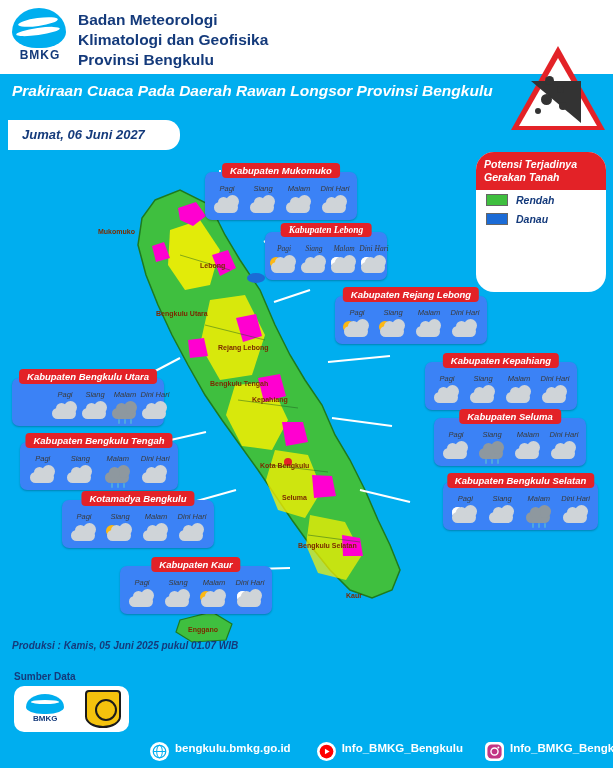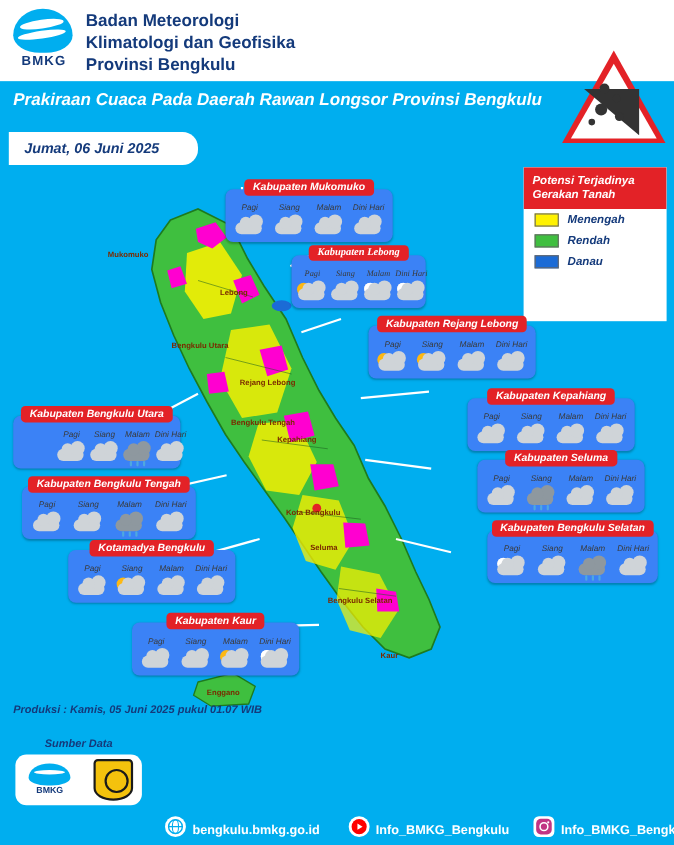--- a/index.html
+++ b/index.html
@@ -36,21 +36,21 @@
   .warn-sign { position:absolute; right:8px; top:46px; width:94px; height:88px; }
   .warn-sign .tri-out { position:absolute; left:0; top:0; width:0;height:0;
      border-left:47px solid transparent; border-right:47px solid transparent; border-bottom:84px solid #E32227; }
   .warn-sign .tri-in { position:absolute; left:8px; top:12px; width:0;height:0;
      border-left:39px solid transparent; border-right:39px solid transparent; border-bottom:68px solid #ffffff; }
   .warn-sign .tri-slope { position:absolute; left:20px; top:35px; width:0;height:0;
      border-left:0 solid transparent; border-right:50px solid #333; border-bottom:42px solid transparent; }
   .warn-sign .rock { position:absolute; background:#333; border-radius:50%; }
 
   
-  .potensi { position:absolute; left:476px; top:152px; width:130px; height:140px; background:#ffffff; border-radius:0; overflow:hidden;}
+  .potensi { position:absolute; left:476px; top:152px; width:130px; height:140px; background:#ffffff; border-radius:18px; overflow:hidden;}
   .potensi .head { background:#E32227; color:#fff; font-size:10.5px; font-style:italic; font-weight:bold;
       padding:6px 8px; line-height:1.25; }
   .potensi .row { display:flex; align-items:center; gap:8px; padding:3.5px 10px; }
   .potensi .sw { width:22px; height:12px; border:1px solid #666; }
   .potensi .lbl { font-size:10.5px; font-style:italic; color:#143A7B; font-weight:bold; }
 
   
   .map-wrap { position:absolute; left:60px; top:150px; width:400px; height:500px; }
 
   
@@ -72,31 +72,31 @@
   .wi .sun { position:absolute; left:1px; top:2px; width:12px; height:12px; background:#FDB813; border-radius:50%; }
   .wi .moon { position:absolute; left:2px; top:2px; width:11px; height:11px; background:#E9E9E9; border-radius:50%; box-shadow:3px 2px 0 0 #fff inset; }
   .wi .rain i { position:absolute; width:2px; height:5px; background:#4FA8DF; border-radius:1px; top:18px; }
 
   
   .produksi { position:absolute; left:12px; top:640px; font-size:10px; font-style:italic; color:#143A7B; font-weight:bold; }
 
   
   .bottom { position:absolute; left:0; top:663px; width:613px; height:105px; background:#00AEEF; }
   .sumber { position:absolute; left:14px; top:8px; width:115px; }
-  .sumber .t { font-size:10px; font-weight:bold; color:#143A7B; font-style:italic; text-align:center; }
+  .sumber .t { font-size:10px; font-weight:bold; color:#143A7B; }
   .sumber .box { margin-top:4px; width:115px; height:46px; background:#ffffff; border-radius:10px; display:flex; align-items:center; justify-content:space-around; }
   .mini-bmkg { width:46px; height:34px; position:relative; }
   .mini-bmkg .c { position:absolute; left:4px; top:2px; width:38px; height:20px; background:#00AEEF; border-radius:50% 50% 45% 45%/65% 65% 35% 35%; }
   .mini-bmkg .w { position:absolute; left:9px; top:8px; width:28px; height:4px; background:#fff; border-radius:50%; }
   .mini-bmkg .n { position:absolute; left:0; top:22px; width:46px; text-align:center; font-size:8px; font-weight:bold; color:#143A7B; }
   .mini-prov { width:36px; height:38px; background:#F4C20D; border:2px solid #1a1a1a; border-radius:4px 4px 50% 50%/4px 4px 30% 30%; position:relative; }
   .mini-prov:after { content:""; position:absolute; left:8px; top:7px; width:18px; height:18px; border:2px solid #1a1a1a; border-radius:50%; }
 
   .links { position:absolute; left:0; top:735px; width:613px; height:33px; display:flex; align-items:center; }
-  .links .lk { display:flex; align-items:flex-end; gap:6px; color:#fff; font-size:11.5px; font-weight:bold; }
+  .links .lk { display:flex; align-items:flex-start; gap:6px; color:#fff; font-size:11.5px; font-weight:bold; }
   .links .lk1 { margin-left:150px; }
   .links .lk2 { margin-left:26px; }
   .links .lk3 { margin-left:22px; }
   .ic-round { width:19px; height:19px; border-radius:50%; background:#fff; display:flex; align-items:center; justify-content:center; }
   .ic-sq { width:19px; height:19px; border-radius:5px; background:#fff; display:flex; align-items:center; justify-content:center; }
 </style>
 </head>
 <body>
 
 <div class="page">
@@ -113,42 +113,38 @@
       <div>Klimatologi dan Geofisika</div>
       <div>Provinsi Bengkulu</div>
     </div>
   </div>
 
   <div class="title-bar">
     <div class="t">Prakiraan Cuaca Pada Daerah Rawan Longsor Provinsi Bengkulu</div>
   </div>
 
   <div class="date-pill">
-    <span>Jumat, 06 Juni 2025</span>
+    <span>Jumat, 06 Juni 2027</span>
   </div>
 
   <div class="warn-sign">
     <div class="tri-out"></div>
     <div class="tri-in"></div>
     <div class="tri-slope"></div>
     <div class="rock" style="left:34px;top:30px;width:9px;height:9px;"></div>
     <div class="rock" style="left:46px;top:40px;width:7px;height:7px;"></div>
     <div class="rock" style="left:30px;top:48px;width:11px;height:11px;"></div>
     <div class="rock" style="left:48px;top:56px;width:8px;height:8px;"></div>
     <div class="rock" style="left:24px;top:62px;width:6px;height:6px;"></div>
   </div>
 
   <div class="potensi">
     <div class="head">
       <div>Potensi Terjadinya</div>
       <div>Gerakan Tanah</div>
-    </div>
-    <div class="row">
-      <div class="sw" style="background:#FFF200"></div>
-      <div class="lbl">Menengah</div>
     </div>
     <div class="row">
       <div class="sw" style="background:#3FBF3F"></div>
       <div class="lbl">Rendah</div>
     </div>
     <div class="row">
       <div class="sw" style="background:#1B6BD6"></div>
       <div class="lbl">Danau</div>
     </div>
   </div>

